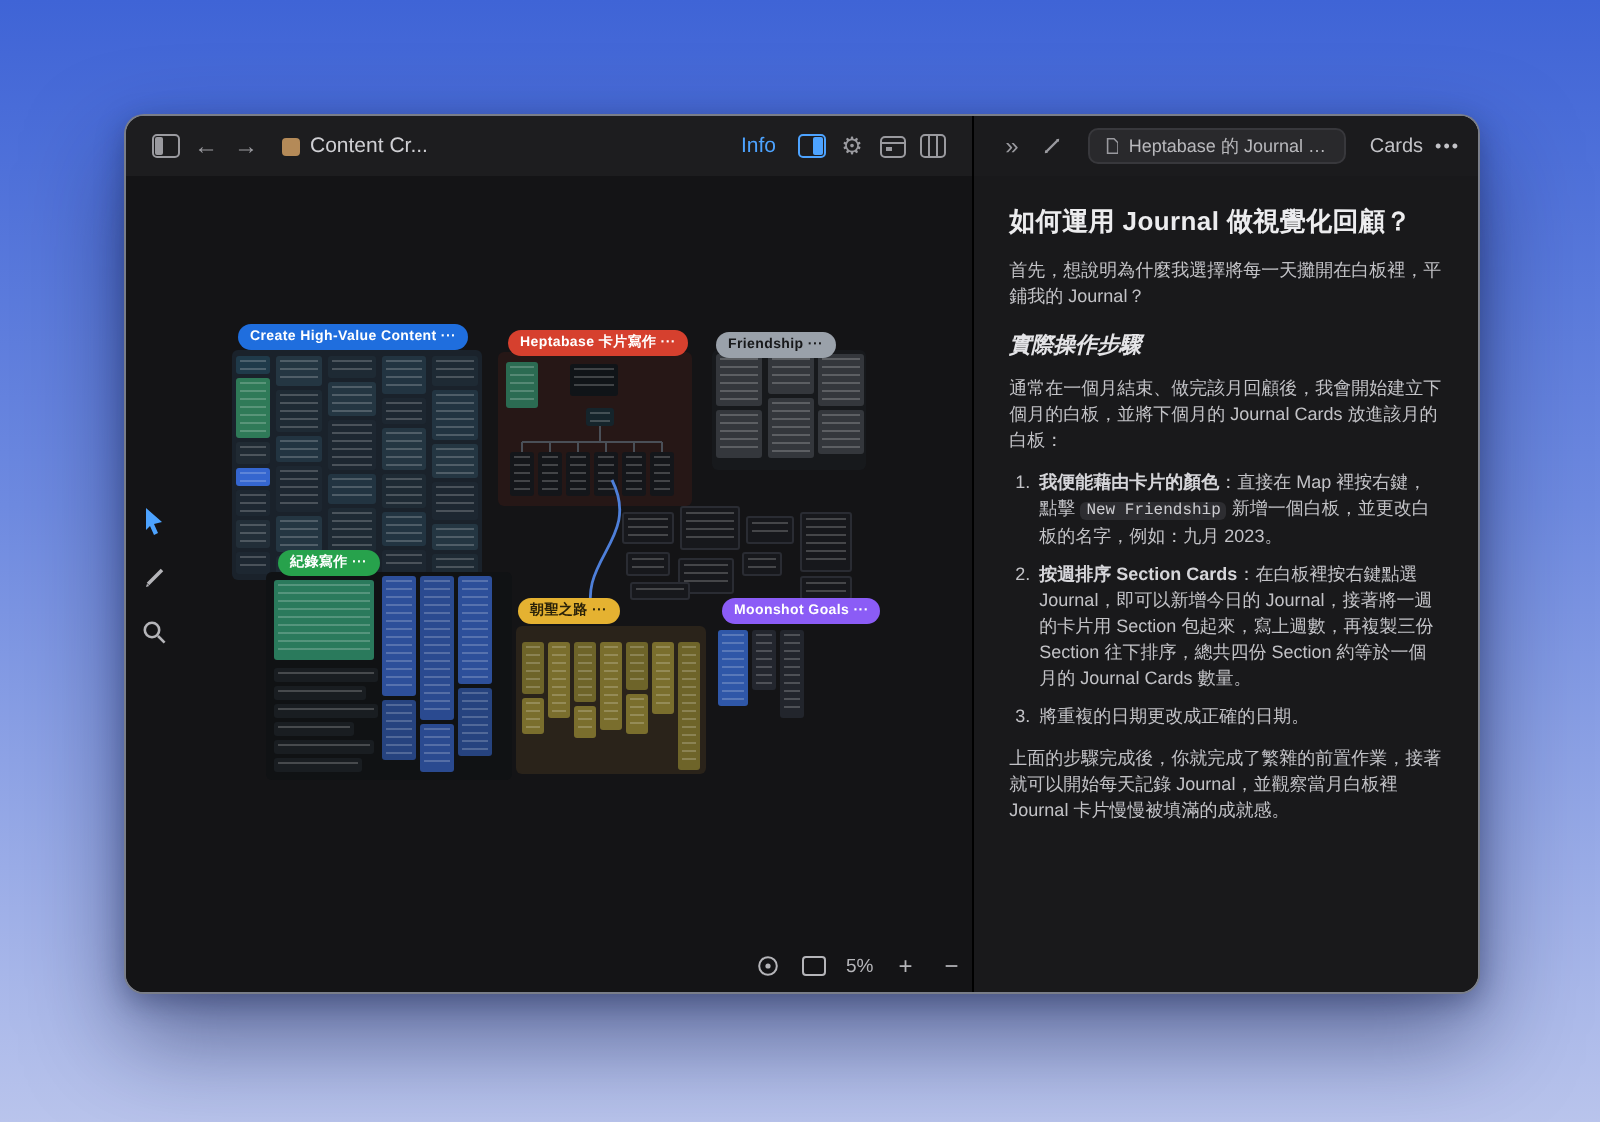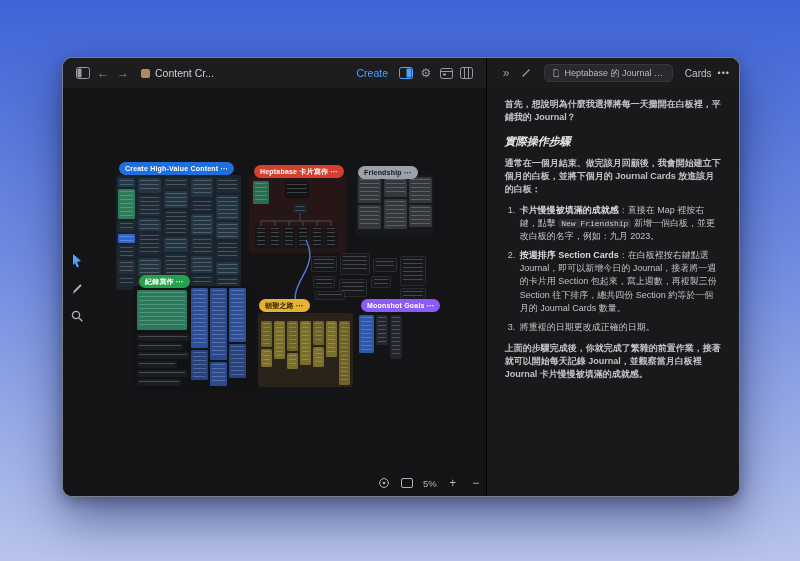--- a/index.html
+++ b/index.html
@@ -45,21 +45,21 @@
     background:repeating-linear-gradient(180deg, rgba(255,255,255,.20) 0 1px, transparent 1px 4px); }
   #scatter .mini { border:1px solid #2a2c33; }
   .edges { position:absolute; left:0; top:0; z-index:4; pointer-events:none; }
   
   .zoombar { position:absolute; left:314px; bottom:6px; display:flex; align-items:center; gap:9px; z-index:6; color:#aeaeb3; }
   .zoombar .zl { font-size:9.5px; color:#b5b5b9; }
   .zoombar .zbtn { font-size:12px; color:#b5b5b9; width:14px; text-align:center; }
   
   .panel { width:253px; background:#19191b; padding:10px 18px 0 18px; overflow:hidden; }
   .doc h1 { font-size:13px; color:#ececee; margin:4px 0 9px 0; letter-spacing:.2px; }
-  .doc p { font-size:9px; line-height:1.45; color:#c2c2c6; margin-bottom:8px;font-weight:bold; }
+  .doc p { font-size:9px; line-height:1.45; color:#c2c2c6; margin-bottom:8px; }
   .doc h2 { font-size:11px; color:#e4e4e7; margin:10px 0 8px 0;font-style:italic; }
   .doc ol { margin:0 0 8px 13px; }
   .doc li { font-size:9px; line-height:1.45; color:#c2c2c6; margin-bottom:6px; padding-left:2px; }
   .doc .b { font-weight:bold; color:#d6d6da; }
   .doc code { font-family:"Liberation Mono", monospace; font-size:8px; background:#2d2d31;
     border-radius:3px; padding:0 3px; color:#cdcdd1; }
   svg { display:block; }
 </style>
 </head>
 <body>
@@ -73,21 +73,21 @@
             <rect x="0.5" y="0.5" width="13" height="11" rx="2" fill="none" stroke="#9a9a9f"></rect>
             <rect x="1.5" y="1.5" width="4" height="9" rx="1" fill="#9a9a9f"></rect>
           </svg>
       </div>
       <div class="tbtn">←</div>
       <div class="tbtn">→</div>
       <div class="tb-title">
         <span class="wb-ico"></span>
         <span>Content Cr...</span>
       </div>
-      <div class="share">Create</div>
+      <div class="share">Info</div>
       <div class="tbtn">
         <svg width="14" height="12" viewBox="0 0 14 12">
             <rect x="0.5" y="0.5" width="13" height="11" rx="2" fill="none" stroke="#4da3ff"></rect>
             <rect x="7.5" y="1.5" width="5" height="9" rx="1" fill="#4da3ff"></rect>
           </svg>
       </div>
       <div class="tbtn">⚙</div>
       <div class="tbtn">
         <svg width="13" height="12" viewBox="0 0 13 12">
             <rect x="0.5" y="1.5" width="12" height="10" rx="2" fill="none" stroke="#9a9a9f"></rect>
@@ -283,26 +283,27 @@
             </svg>
         </div>
         <div class="zl">5%</div>
         <div class="zbtn">+</div>
         <div class="zbtn">−</div>
       </div>
     </div>
 
     <div class="panel">
       <div class="doc">
+        <h1>如何運用 Journal 做視覺化回顧？</h1>
         <p>首先，想說明為什麼我選擇將每一天攤開在白板裡，平鋪我的 Journal？</p>
         <h2>實際操作步驟</h2>
         <p>通常在一個月結束、做完該月回顧後，我會開始建立下個月的白板，並將下個月的 Journal Cards 放進該月的白板：</p>
         <ol>
           <li>
-            <span class="b">卡片慢慢被填滿的成就感</span><span>：直接在 Map 裡按右鍵，點擊 </span><code>New Friendship</code><span> 新增一個白板，並更改白板的名字，例如：九月 2023。</span>
+            <span class="b">我便能藉由卡片的顏色</span><span>：直接在 Map 裡按右鍵，點擊 </span><code>New Friendship</code><span> 新增一個白板，並更改白板的名字，例如：九月 2023。</span>
           </li>
           <li>
             <span class="b">按週排序 Section Cards</span><span>：在白板裡按右鍵點選 Journal，即可以新增今日的 Journal，接著將一週的卡片用 Section 包起來，寫上週數，再複製三份 Section 往下排序，總共四份 Section 約等於一個月的 Journal Cards 數量。</span>
           </li>
           <li>
             <span>將重複的日期更改成正確的日期。</span>
           </li>
         </ol>
         <p>上面的步驟完成後，你就完成了繁雜的前置作業，接著就可以開始每天記錄 Journal，並觀察當月白板裡 Journal 卡片慢慢被填滿的成就感。</p>
       </div>

